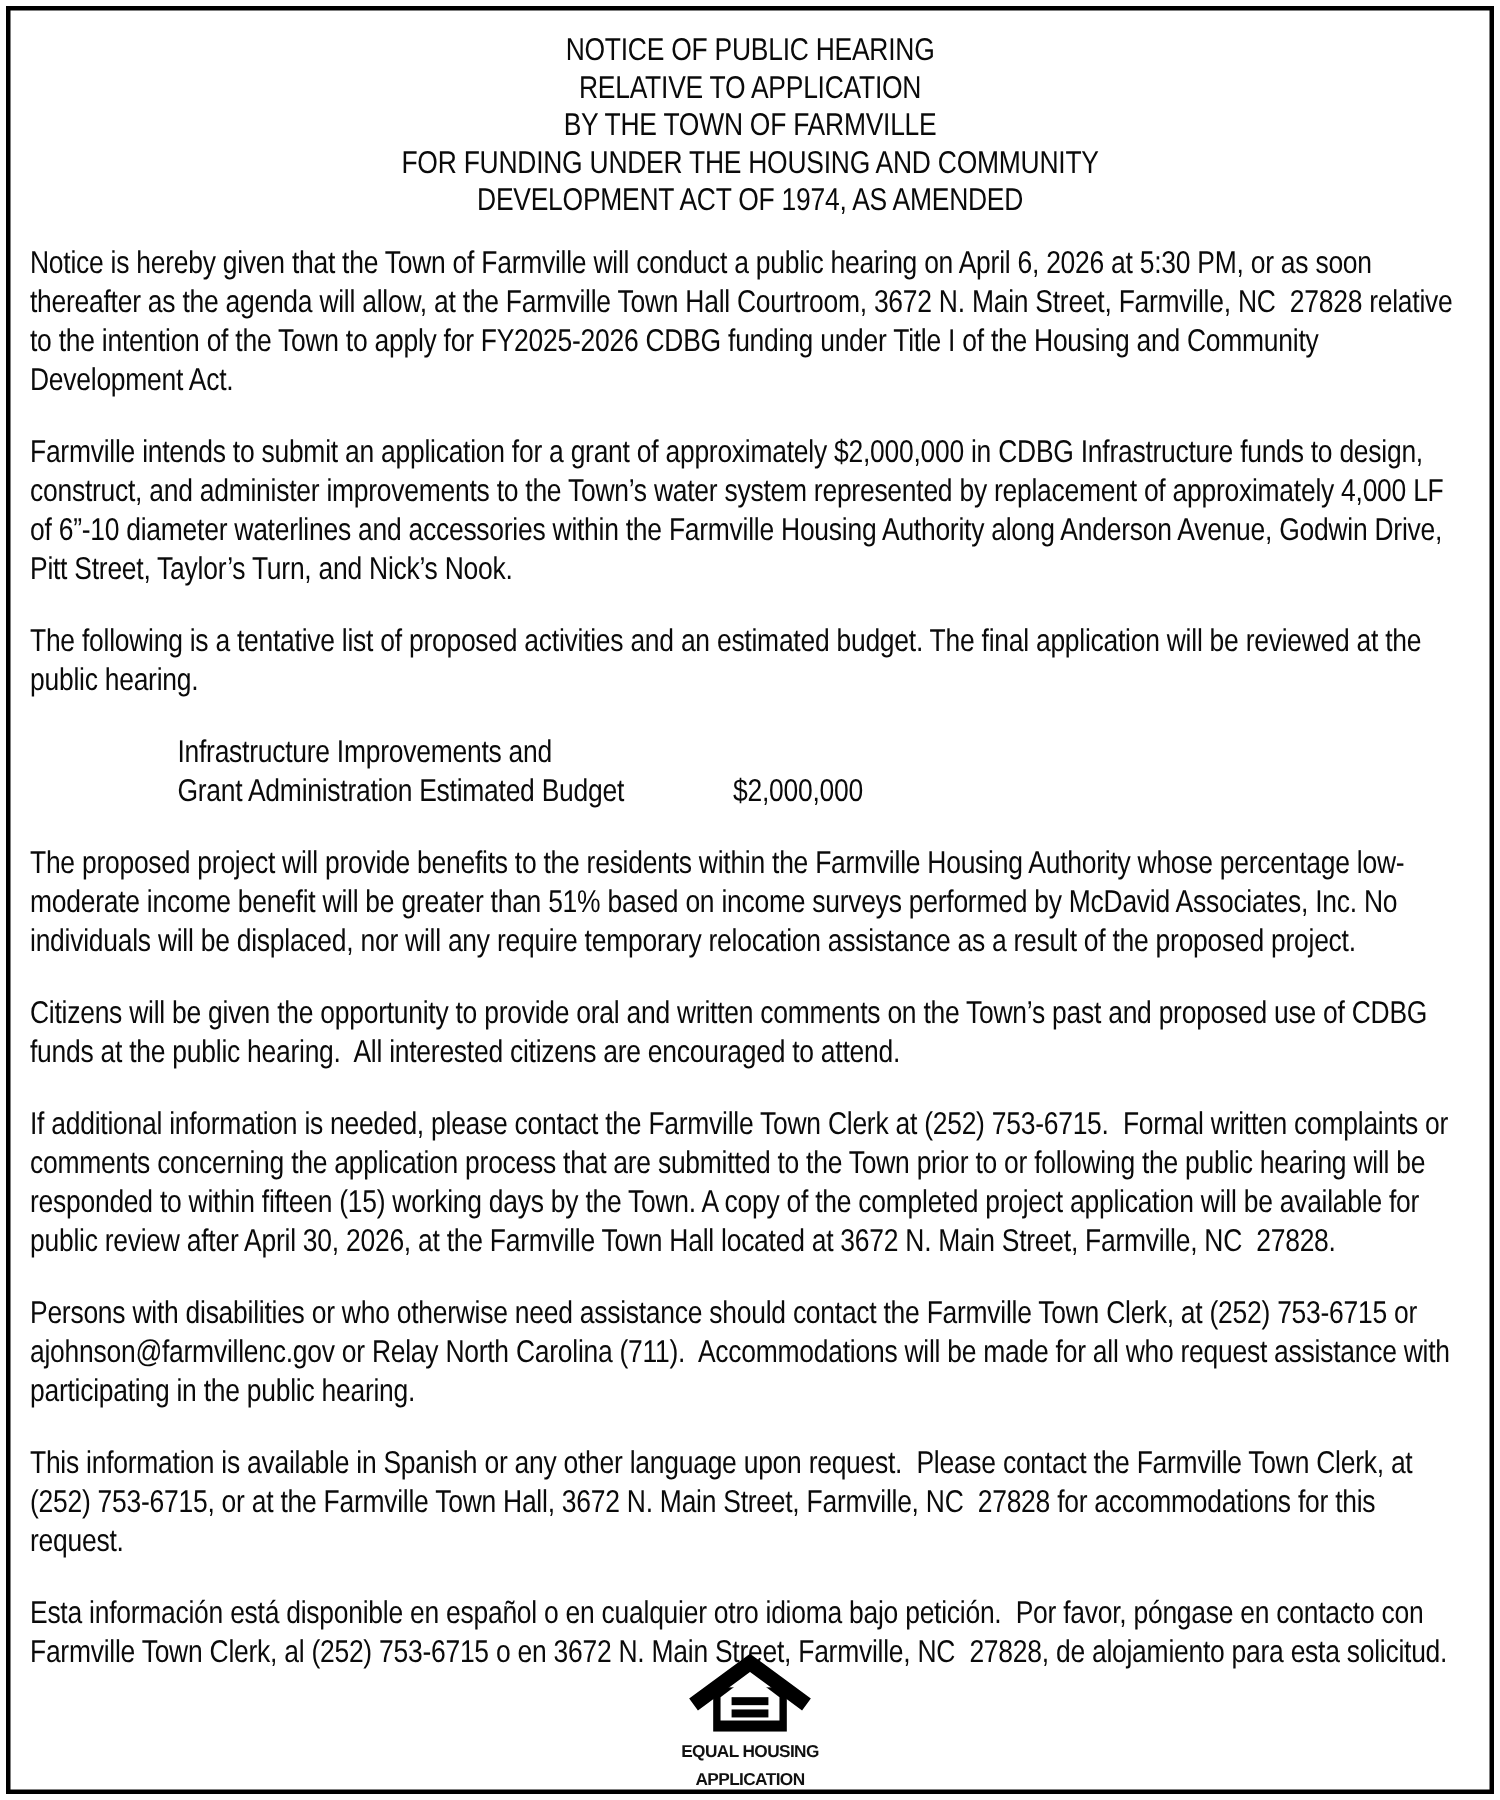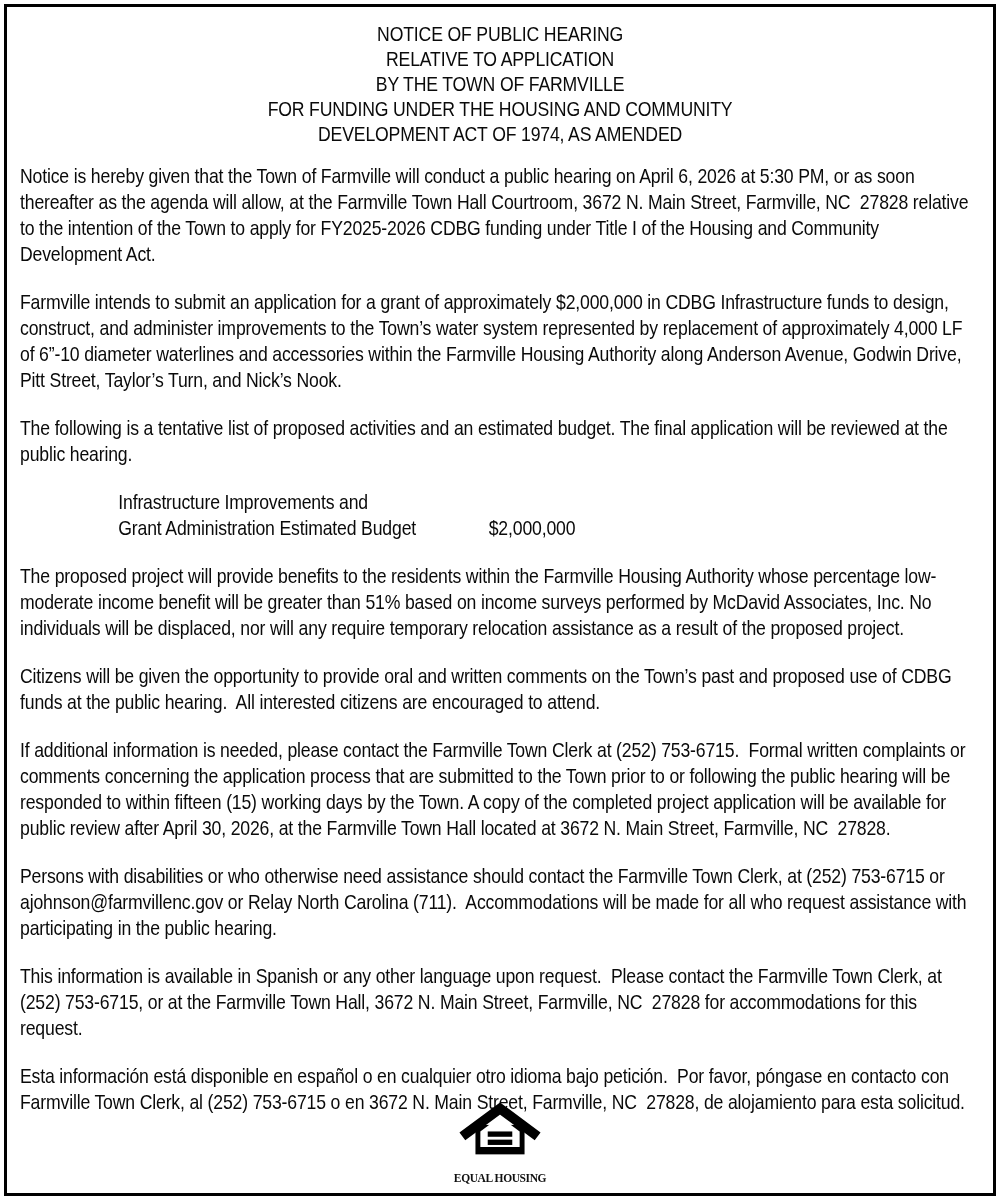--- a/index.html
+++ b/index.html
@@ -57,22 +57,21 @@
     transform: translateX(-50%);
     text-align: center;
     width: 200px;
   }
   .logo-caption {
     font-weight: bold;
     font-size: 11.5px;
     line-height: 12.5px;
     letter-spacing: -0.4px;
     color: #111111;
-    margin-top: 16px;
-    font-family: Liberation Serif, serif;
+    margin-top: 6px;
   }
   .house-svg { display: block; margin: 0 auto; }
 </style>
 </head>
 <body>
 
 <div class="border-frame"></div>
 
 <div class="content">
 
@@ -106,14 +105,14 @@
 
 <div class="logo-block">
   <svg class="house-svg" viewBox="0 0 100 66" width="82" height="54" aria-hidden="true">
     <rect x="20" y="28" width="60" height="36" fill="#000000"></rect>
     <path d="M4 42 L50 8 L96 42" stroke="#000000" stroke-width="12" fill="none"></path>
     <path d="M50 18 L74 36 L74 55 L26 55 L26 36 Z" fill="#ffffff"></path>
     <rect x="35" y="36" width="30" height="6.5" fill="#000000"></rect>
     <rect x="35" y="46" width="30" height="6.5" fill="#000000"></rect>
   </svg>
   <div class="logo-caption">EQUAL HOUSING</div>
-  <div class="logo-caption">OPPORTUNITY</div>
+  <div class="logo-caption">APPLICATION</div>
 </div>
 
 </body></html>

